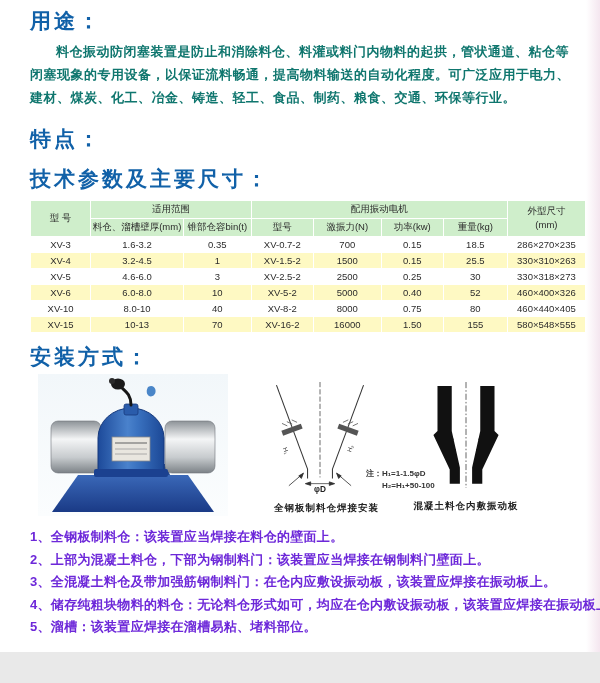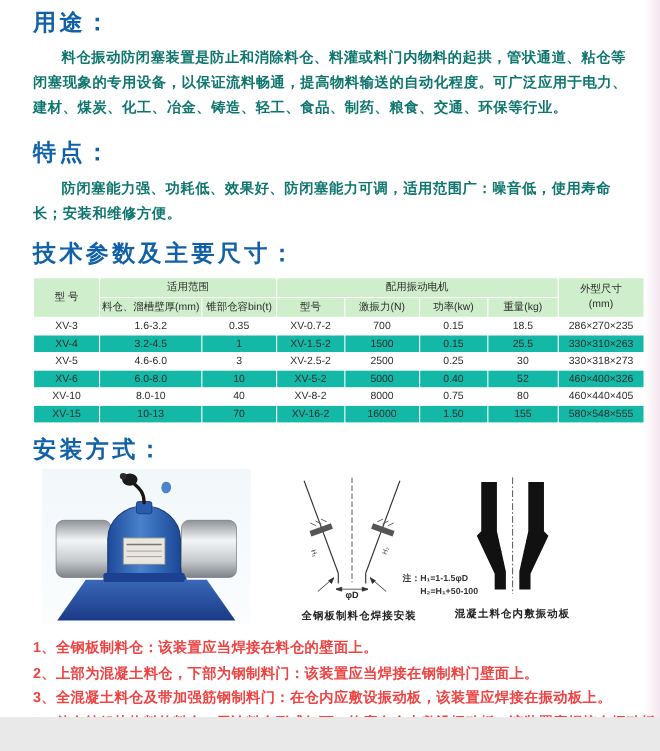--- a/index.html
+++ b/index.html
@@ -31,21 +31,21 @@
 
   
   table.spec {
     width:556px; margin-top:8px; border-collapse:separate; border-spacing:1px;
     font-size:9.5px; color:#2c2c2c; table-layout:fixed;
   }
   table.spec th { background:#cfeecb; font-weight:normal; padding:2px 1px; }
   table.spec td { padding:2px 1px; text-align:center; }
   table.spec th { text-align:center; }
   tr.row-even td { background:#ffffff; }
-  tr.row-odd  td { background:#14b8a6; }
+  tr.row-odd  td { background:#fef9c3; }
   .col-model  { width:10.8%; }
   .col-wall   { width:16.8%; }
   .col-bin    { width:12.2%; }
   .col-mmodel { width:11.2%; }
   .col-force  { width:12.2%; }
   .col-power  { width:11.2%; }
   .col-weight { width:11.5%; }
   .col-dims   { width:14.1%; }
   .dims-two-line { line-height:1.5; }
 
@@ -63,36 +63,35 @@
   .cap-concrete { left:380px; top:126px; width:112px; text-align:center; }
   .fig-note {
     position:absolute; left:336px; top:94px; font-size:8px; font-weight:bold;
     color:#333; line-height:12px; white-space:nowrap;
   }
   .fig-note .n2 { padding-left:16px; }
 
   
   .notes { margin-top:7px; }
   .note-line {
-    font-size:13px; font-weight:bold; line-height:22.5px; color:#ef4444;
+    font-size:13px; font-weight:bold; line-height:22.5px; color:#6d28d9;
     letter-spacing:0.3px; white-space:nowrap;
   }
 </style>
 </head>
 <body>
 
 <div class="page">
   <div class="edge-tint"></div>
   <div class="content">
 
     <div class="sec-heading h-usage">用途：</div>
     <div class="body-par">料仓振动防闭塞装置是防止和消除料仓、料灌或料门内物料的起拱，管状通道、粘仓等闭塞现象的专用设备，以保证流料畅通，提高物料输送的自动化程度。可广泛应用于电力、建材、煤炭、化工、冶金、铸造、轻工、食品、制药、粮食、交通、环保等行业。</div>
 
     <div class="sec-heading h-features">特点：</div>
-    <div class="body-par">防闭塞能力强、功耗低、效果好、防闭塞能力可调，适用范围广：噪音低，使用寿命长；安装和维修方便。</div>
 
     <div class="sec-heading h-specs">技术参数及主要尺寸：</div>
 
     <table class="spec">
       <colgroup>
         <col class="col-model">
           <col class="col-wall">
           <col class="col-bin">
           <col class="col-mmodel">
         <col class="col-force">

